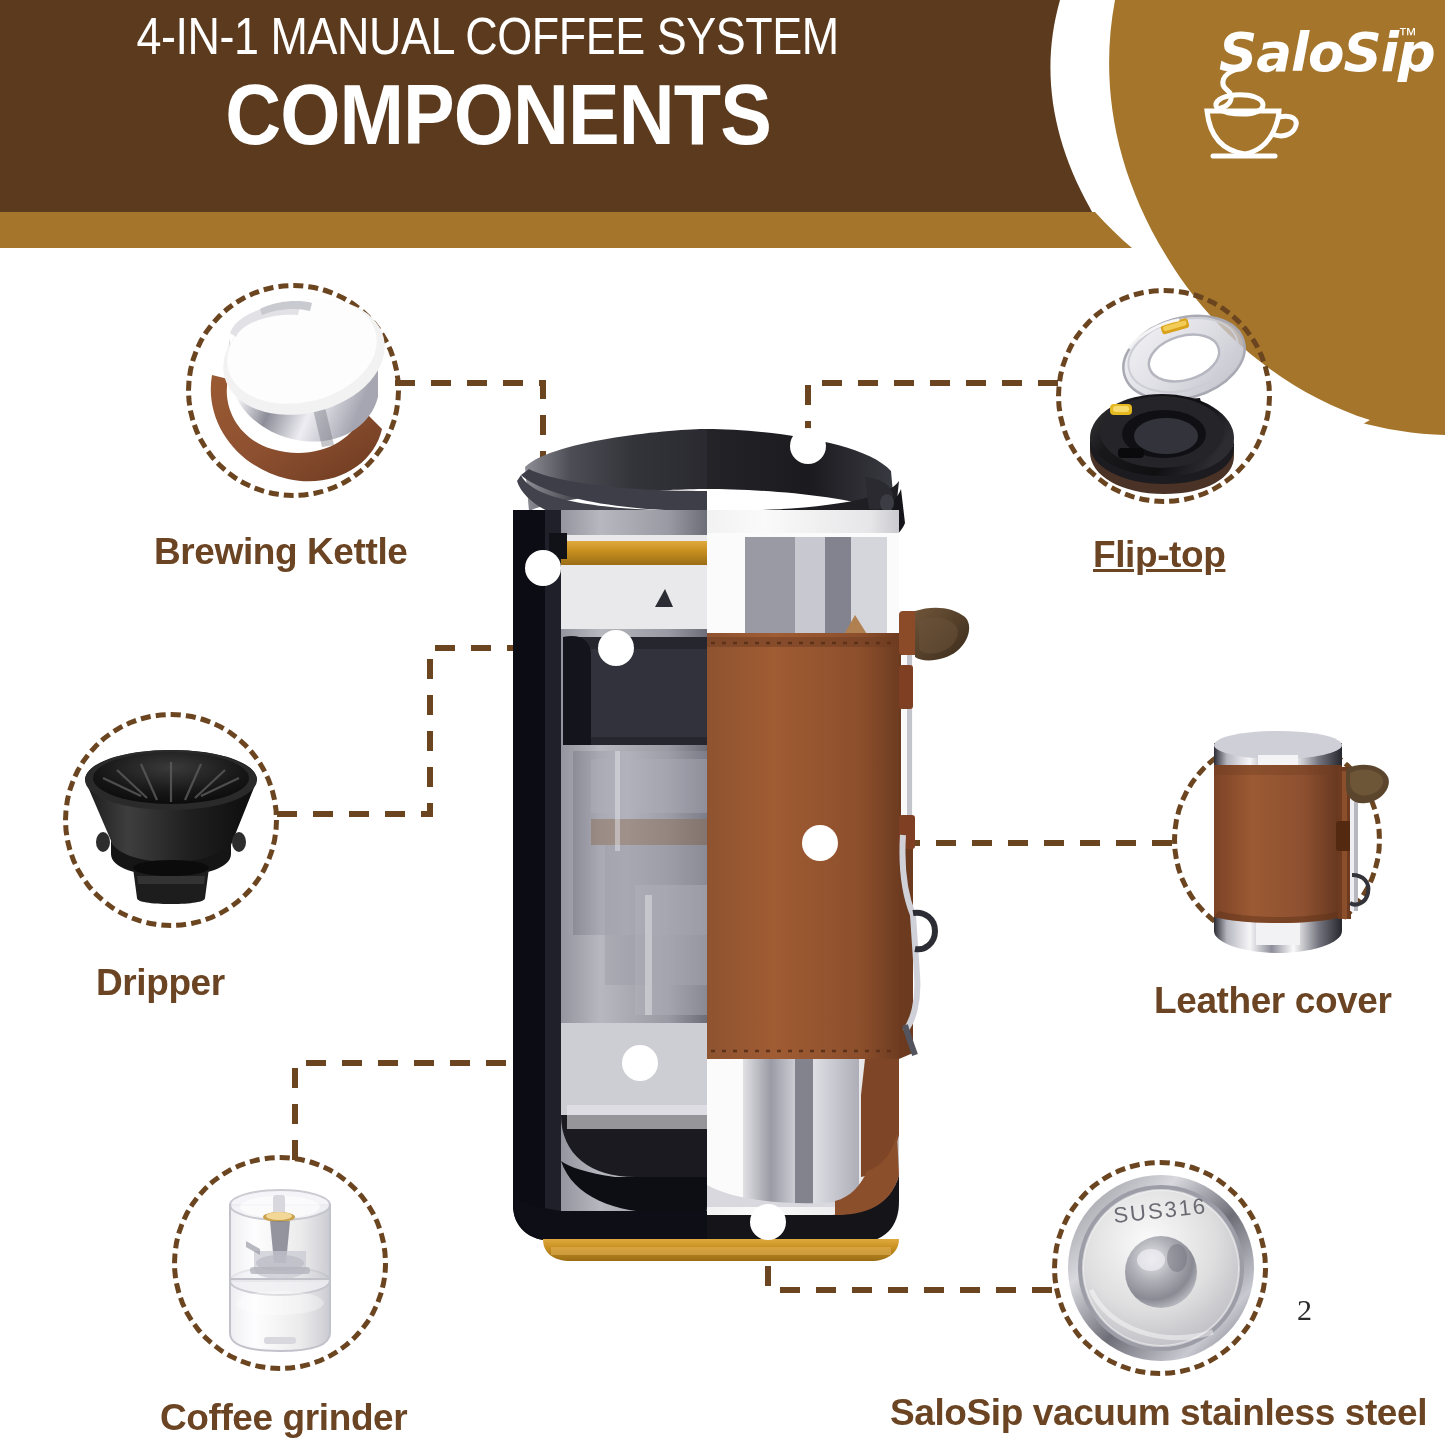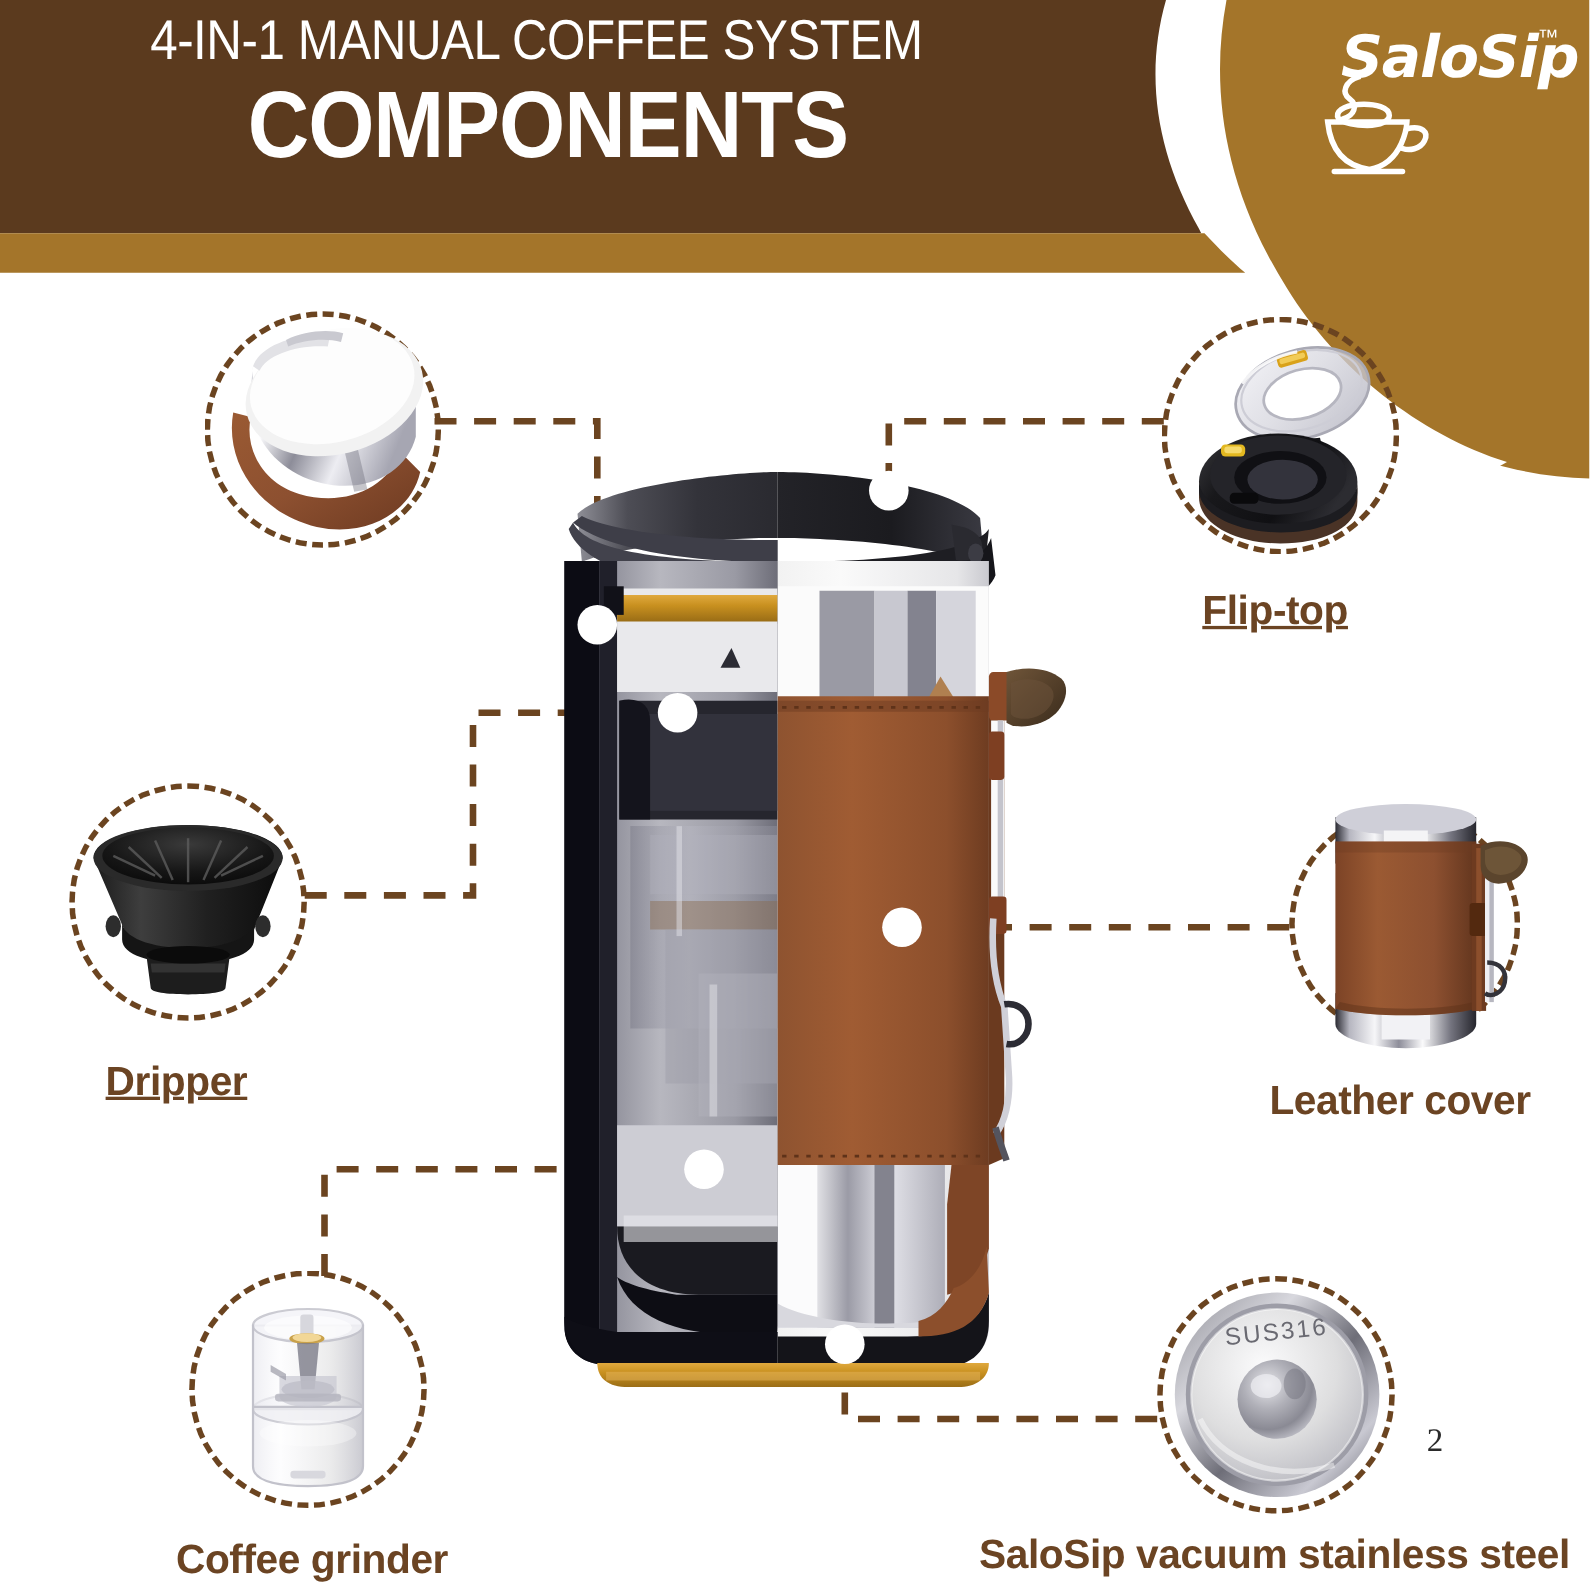--- a/index.html
+++ b/index.html
@@ -390,20 +390,21 @@
 
     <path d="M36,60 C30,96 56,136 100,146 C142,156 178,136 186,104 L186,62 C178,94 142,114 100,104 C58,94 34,62 38,40 Z" fill="url(#kSteel)"></path>
     <path d="M60,72 L72,118 L82,120 L70,74 Z" fill="#6e6e7a" opacity="0.55"></path>
     <path d="M120,112 L130,154 L142,152 L132,110 Z" fill="#6e6e7a" opacity="0.4"></path>
 
     <ellipse cx="112" cy="64" rx="82" ry="56" transform="rotate(-14 112 64)" fill="#f2f2f2"></ellipse>
     <ellipse cx="110" cy="58" rx="76" ry="51" transform="rotate(-14 110 58)" fill="#fdfdfd"></ellipse>
     <path d="M38,40 C44,22 74,10 108,12 L106,22 C78,20 50,30 44,44 Z" fill="#e2e2e6"></path>
     <path d="M68,16 C84,8 106,6 120,10 L118,18 C104,14 84,16 70,22 Z" fill="#c9c9d0"></path>
   </svg>
+  <div class="callout-label" style="left:-24px; top:248px;">Brewing Kettle</div>
 </div>
 
 <div class="callout" style="left:63px; top:712px; width:240px; height:300px;">
   <div class="callout-circle" style="left:0; top:0; width:216px; height:216px;"></div>
   <svg class="thumb" style="left:16px; top:30px;" width="185" height="160" viewBox="0 0 185 160" xmlns="http://www.w3.org/2000/svg">
     <defs>
       <radialGradient id="dInner" cx="0.5" cy="0.3" r="0.8">
         <stop offset="0" stop-color="#3a3a3a"></stop>
         <stop offset="0.6" stop-color="#161616"></stop>
         <stop offset="1" stop-color="#070707"></stop>
@@ -433,21 +434,21 @@
 
     <path d="M32,96 C32,110 58,120 92,120 C126,120 152,110 152,96 L152,112 C152,126 126,134 92,134 C58,134 32,126 32,112 Z" fill="#151515"></path>
 
     <path d="M54,126 L130,126 L126,156 C126,160 112,162 92,162 C72,162 58,160 58,156 Z" fill="#1d1d1d"></path>
     <path d="M58,134 L126,134 L125,142 L59,142 Z" fill="#333333"></path>
     <ellipse cx="92" cy="126" rx="38" ry="8" fill="#0b0b0b"></ellipse>
 
     <ellipse cx="24" cy="100" rx="7" ry="10" fill="#2d2d2d"></ellipse>
     <ellipse cx="160" cy="100" rx="7" ry="10" fill="#2d2d2d"></ellipse>
   </svg>
-  <div class="callout-label" style="left:33px; top:250px;text-decoration:underline;">Dripper</div>
+  <div class="callout-label" style="left:33px; top:250px;">Dripper</div>
 </div>
 
 <div class="callout" style="left:172px; top:1155px; width:260px; height:290px;text-align:right;">
   <div class="callout-circle" style="left:0; top:0; width:216px; height:216px;"></div>
   <svg class="thumb" style="left:48px; top:30px;" width="120" height="170" viewBox="0 0 120 170" xmlns="http://www.w3.org/2000/svg">
     <defs>
       <linearGradient id="gGlass" x1="0" y1="0" x2="1" y2="0">
         <stop offset="0" stop-color="#e8e8ee" stop-opacity="0.75"></stop>
         <stop offset="0.25" stop-color="#fbfbfd" stop-opacity="0.5"></stop>
         <stop offset="0.7" stop-color="#dededf" stop-opacity="0.6"></stop>

